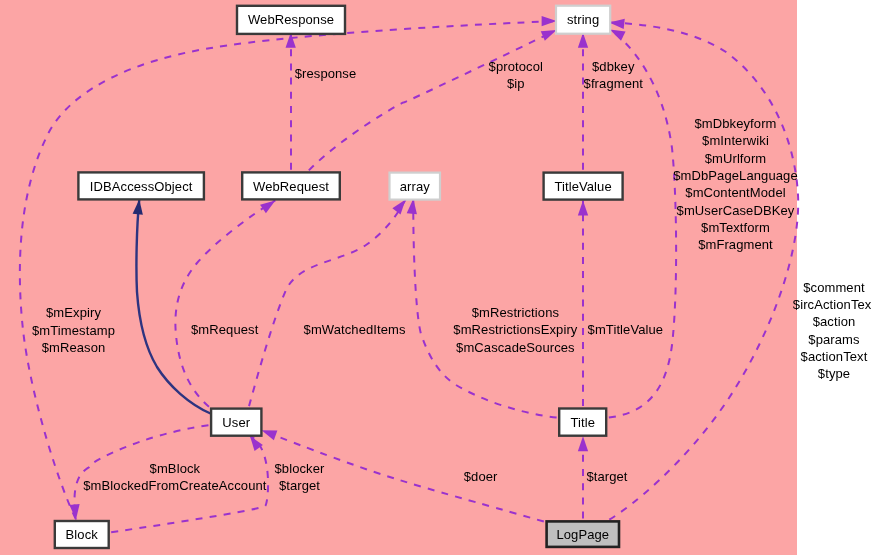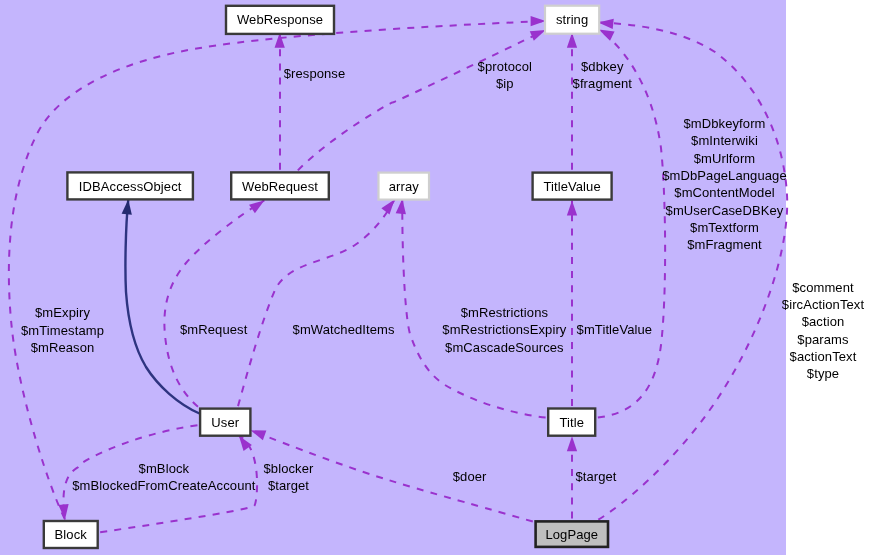--- a/index.html
+++ b/index.html
@@ -1,17 +1,17 @@
 <!DOCTYPE html>
 <html><head>
 <meta charset="utf-8">
 <title>Collaboration diagram</title>
 <style>
   html,body{margin:0;padding:0;background:#ffffff;width:871px;height:555px;overflow:hidden;}
-  #diagram{position:relative;width:786px;height:555px;background:#c4b5fd;}
+  #diagram{position:relative;width:786px;height:555px;background:#fca5a5;padding-left:11px;}
   svg{display:block;shape-rendering:geometricPrecision;}
   .nodebox{fill:#ffffff;stroke:#3a3a3a;stroke-width:2.4;}
   .nodebox.ext{stroke:#cfcfcf;stroke-width:2.2;}
   .nodebox.focus{fill:#bfbfbf;stroke:#222222;stroke-width:2.6;}
   .nodetext{font-family:"Liberation Sans",sans-serif;font-size:13px;letter-spacing:0.1px;fill:#000000;text-anchor:middle;}
   .edge{fill:none;stroke:#9a32cd;stroke-width:2;stroke-dasharray:7,7.2;stroke-dashoffset:-2;}
   .edge-inherit{fill:none;stroke:#2e3480;stroke-width:2.4;}
   .arrow{fill:#9a32cd;stroke:none;}
   .arrow-inherit{fill:#242a70;stroke:none;}
   .elabel{font-family:"Liberation Sans",sans-serif;font-size:13px;letter-spacing:0.1px;fill:#000000;text-anchor:middle;}

